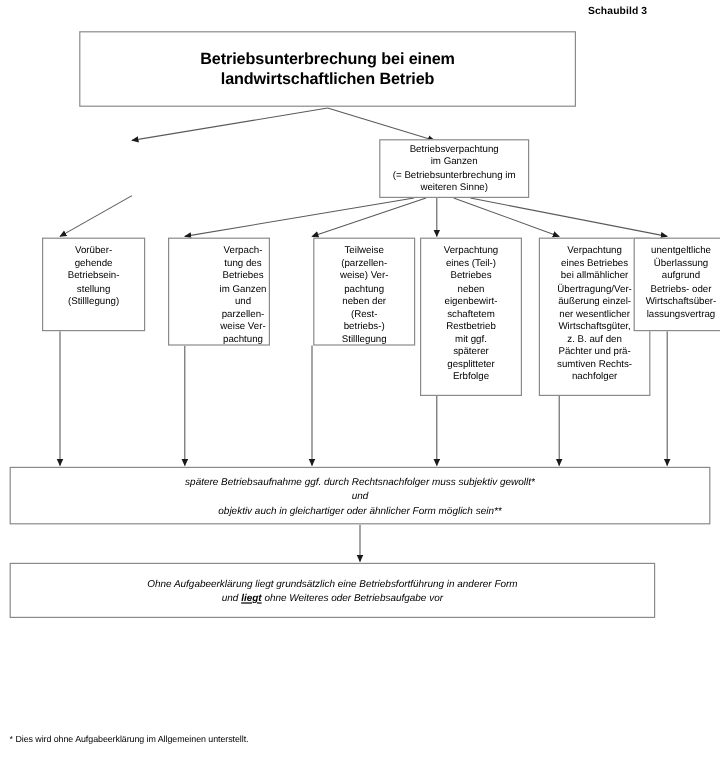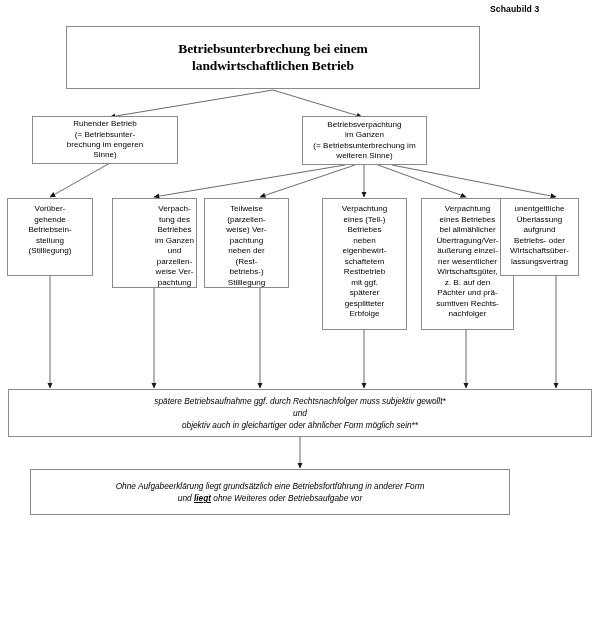--- a/index.html
+++ b/index.html
@@ -49,20 +49,21 @@
   }
   .box.lvl2 {
     font-size: 8.1px;
     line-height: 1.28;
   }
   .box.lvl3 {
     font-size: 8.1px;
     line-height: 1.3;
     align-items: flex-start;
     padding-top: 5px;
+    margin-left: 28px;
   }
   .box.wide {
     font-size: 8.3px;
     line-height: 1.45;
     font-style: italic;
   }
   .caption {
     position: absolute;
     font-size: 8.6px;
     font-weight: bold;
@@ -109,49 +110,45 @@
       <path d="M154,288 L154,388"></path>
       <path d="M260,288 L260,388"></path>
       <path d="M364,330 L364,388"></path>
       <path d="M466,330 L466,388"></path>
       <path d="M556,276 L556,388"></path>
 
       <path d="M300,437 L300,468"></path>
     </g>
   </svg>
 
-  <div class="box title-box" style="left:66px; top:26px; width:414px; height:63px;font-family:Liberation Serif, serif;">Betriebsunterbrechung bei einem
+  <div class="box title-box" style="left:66px; top:26px; width:414px; height:63px;">Betriebsunterbrechung bei einem
 landwirtschaftlichen Betrieb</div>
 
-  <div class="box lvl2" style="left:32px; top:116px; width:146px; height:48px;">Ruhender Betrieb
-(= Betriebsunter-
-brechung im engeren
-Sinne)</div>
-
-  <div class="box lvl2" style="left:302px; top:116px; width:125px; height:49px;">Betriebsverpachtung
+
+  <div class="box lvl2" style="left:316px; top:116px; width:125px; height:49px;">Betriebsverpachtung
 im Ganzen
 (= Betriebsunterbrechung im
 weiteren Sinne)</div>
 
   <div class="box lvl3" style="left:7px; top:198px; width:86px; height:78px;">Vorüber-
 gehende
 Betriebsein-
 stellung
 (Stilllegung)</div>
 
   <div class="box lvl3" style="left:112px; top:198px; width:85px; height:90px;padding-left:40px;">Verpach-
 tung des
 Betriebes
 im Ganzen
 und
 parzellen-
 weise Ver-
 pachtung</div>
 
-  <div class="box lvl3" style="left:204px; top:198px; width:85px; height:90px;">Teilweise
+  <div class="box lvl3" style="left:233px; top:198px; width:85px; height:90px;">Teilweise
 (parzellen-
 weise) Ver-
 pachtung
 neben der
 (Rest-
 betriebs-)
 Stilllegung</div>
 
   <div class="box lvl3" style="left:322px; top:198px; width:85px; height:132px;">Verpachtung
 eines (Teil-)
@@ -181,23 +178,24 @@
 Überlassung
 aufgrund
 Betriebs- oder
 Wirtschaftsüber-
 lassungsvertrag</div>
 
   <div class="box wide" style="left:8px; top:389px; width:584px; height:48px;">spätere Betriebsaufnahme ggf. durch Rechtsnachfolger muss subjektiv gewollt*
 und
 objektiv auch in gleichartiger oder ähnlicher Form möglich sein**</div>
 
-  <div class="box wide" style="left:8px; top:469px; width:480px; height:46px; white-space:normal;margin-left:22px;">
+  <div class="box wide" style="left:8px; top:469px; width:538px; height:46px; white-space:normal;">
     <div>
       <div>Ohne Aufgabeerklärung liegt grundsätzlich eine Betriebsfortführung in anderer Form</div>
       <div><span>und </span><u>liegt</u><span> ohne Weiteres oder Betriebsaufgabe vor</span></div>
     </div>
   </div>
 
   <div class="footnotes">
+    <div>* Dies wird ohne Aufgabeerklärung im Allgemeinen unterstellt.</div>
   </div>
 
 </div>
 
 </body></html>

